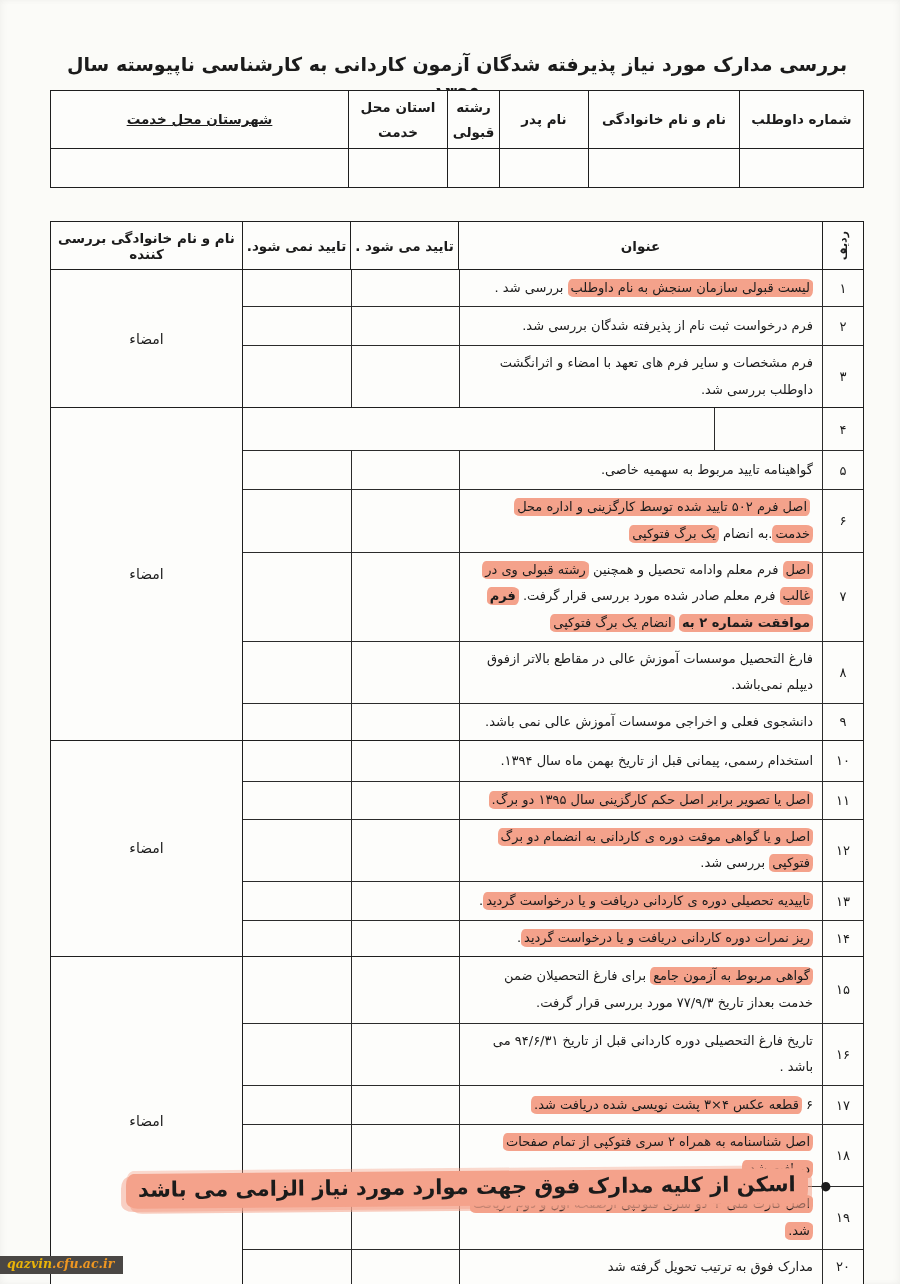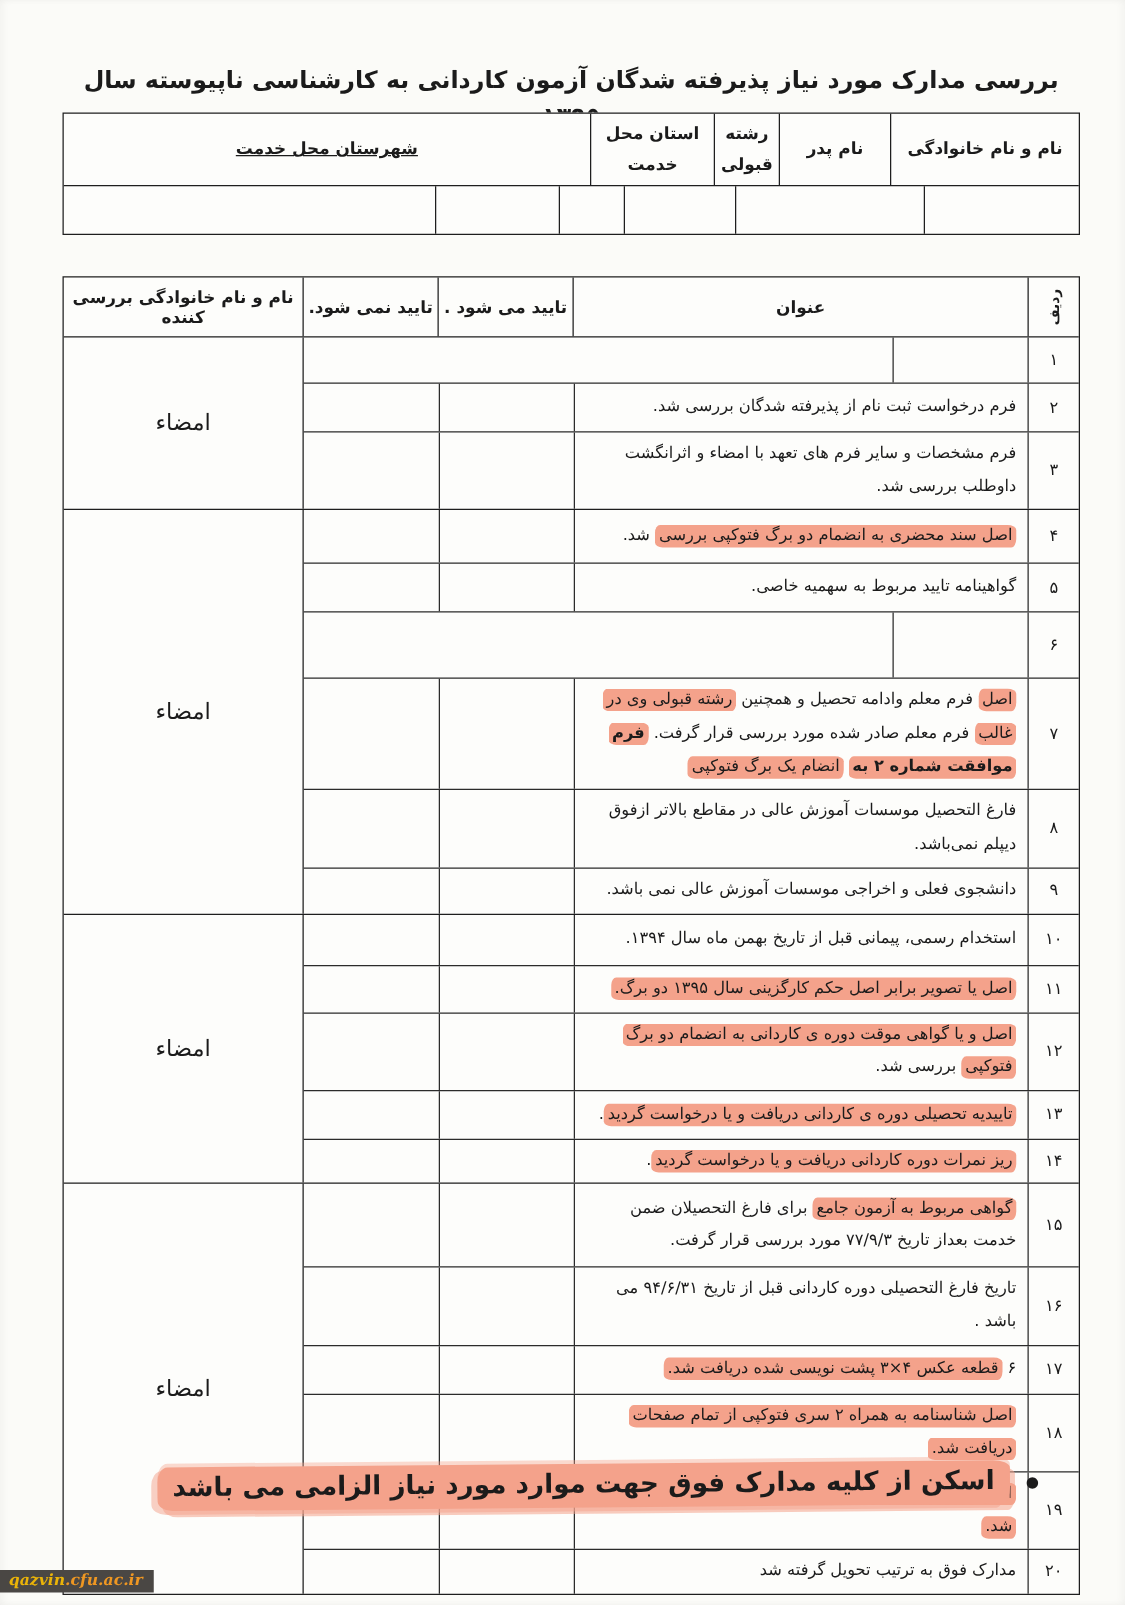--- a/index.html
+++ b/index.html
@@ -59,21 +59,21 @@
   .c-sign{width:191px;flex:none;}
   .vert{
     writing-mode:vertical-rl;transform:rotate(180deg);
     font-size:11px;letter-spacing:1px;
   }
   .grp{display:flex;border-bottom:1.6px solid #1e1e1e;}
   .grp:last-child{border-bottom:none;}
   .grp-main{flex:1;display:flex;flex-direction:column;border-inline-end:1.4px solid #1e1e1e;}
   .grp-sign{
     display:flex;align-items:center;justify-content:center;
-    font-size:18px;letter-spacing:.5px;
+    font-size:14px;letter-spacing:.5px;
   }
   .chk-row{display:flex;border-bottom:1.1px solid #2b2b2b;}
   .chk-row:last-child{border-bottom:none;}
   .chk-row .c-no{
     display:flex;align-items:center;justify-content:center;
     font-size:13px;border-inline-end:1.3px solid #2b2b2b;
   }
   .chk-row .c-title{
     display:flex;align-items:center;
     border-inline-end:1.3px solid #2b2b2b;
@@ -128,20 +128,21 @@
 </style>
 </head>
 <body>
 
 <div class="sheet">
 
   <h1 class="title">بررسی مدارک مورد نیاز پذیرفته شدگان آزمون کاردانی به کارشناسی ناپیوسته سال ۱۳۹۵</h1>
 
   <div class="info-table">
     <div class="info-row info-head">
+      <div class="icell w-num">شماره داوطلب</div>
       <div class="icell w-name">نام و نام خانوادگی</div>
       <div class="icell w-father">نام پدر</div>
       <div class="icell w-field">رشته قبولی</div>
       <div class="icell w-prov">استان محل خدمت</div>
       <div class="icell w-city">شهرستان محل خدمت</div>
     </div>
     <div class="info-row info-blank">
       <div class="icell w-num"></div>
       <div class="icell w-name"></div>
       <div class="icell w-father"></div>
@@ -159,20 +160,23 @@
       <div class="cell c-title">عنوان</div>
       <div class="cell c-yes">تایید می شود .</div>
       <div class="cell c-nay">تایید نمی شود.</div>
       <div class="cell c-sign">نام و نام خانوادگی بررسی کننده</div>
     </div>
     <div id="chk-body">
         <div class="grp">
           <div class="grp-main">
             <div class="chk-row" data-row="1">
               <div class="cell c-no">۱</div>
+              <div class="cell c-title">
+                <div class="tt"><span class="hl">لیست قبولی سازمان سنجش به نام داوطلب</span><span> بررسی شد .</span></div>
+              </div>
               <div class="cell c-yes"></div>
               <div class="cell c-nay"></div>
             </div>
             <div class="chk-row" data-row="2">
               <div class="cell c-no">۲</div>
               <div class="cell c-title">
                 <div class="tt"><span>فرم درخواست ثبت نام از پذیرفته شدگان بررسی شد.</span></div>
               </div>
               <div class="cell c-yes"></div>
               <div class="cell c-nay"></div>
@@ -185,36 +189,36 @@
               <div class="cell c-yes"></div>
               <div class="cell c-nay"></div>
             </div>
           </div>
           <div class="cell c-sign grp-sign">امضاء</div>
         </div>
         <div class="grp">
           <div class="grp-main">
             <div class="chk-row" data-row="4">
               <div class="cell c-no">۴</div>
-              <div class="cell c-title">
-                <div class="tt"><span class="hl">اصل سند محضری به انضمام دو برگ فتوکپی بررسی</span><span> شد.</span></div>
-              </div>
               <div class="cell c-yes"></div>
               <div class="cell c-nay"></div>
             </div>
             <div class="chk-row" data-row="5">
               <div class="cell c-no">۵</div>
               <div class="cell c-title">
                 <div class="tt"><span>گواهینامه تایید مربوط به سهمیه خاصی.</span></div>
               </div>
               <div class="cell c-yes"></div>
               <div class="cell c-nay"></div>
             </div>
             <div class="chk-row" data-row="6">
               <div class="cell c-no">۶</div>
+              <div class="cell c-title">
+                <div class="tt"><span class="hl">اصل فرم ۵۰۲ تایید شده توسط کارگزینی و اداره محل خدمت</span><span>.به انضام </span><span class="hl">یک برگ فتوکپی</span></div>
+              </div>
               <div class="cell c-yes"></div>
               <div class="cell c-nay"></div>
             </div>
             <div class="chk-row" data-row="7">
               <div class="cell c-no">۷</div>
               <div class="cell c-title">
                 <div class="tt"><span class="hl">اصل</span><span> فرم معلم وادامه تحصیل و همچنین </span><span class="hl">رشته قبولی وی در غالب</span><span> فرم معلم صادر شده مورد بررسی قرار گرفت. </span><span class="hl b">فرم موافقت شماره ۲ به</span><span> </span><span class="hl">انضام یک برگ فتوکپی</span></div>
               </div>
               <div class="cell c-yes"></div>
               <div class="cell c-nay"></div>

